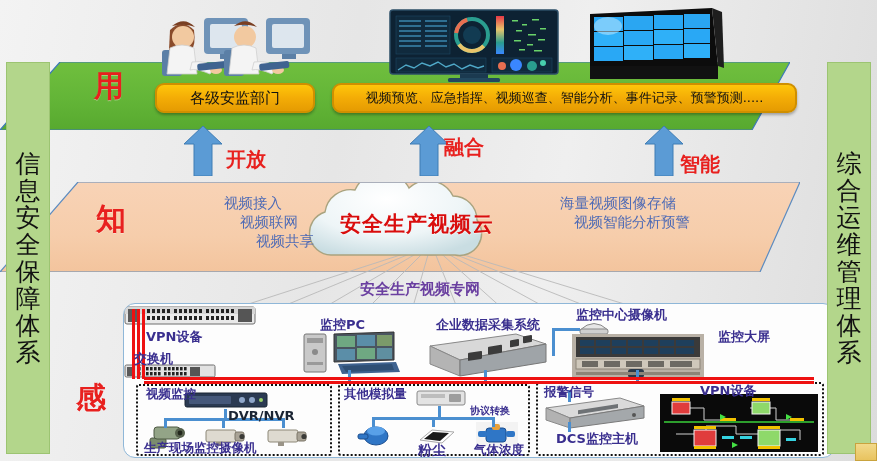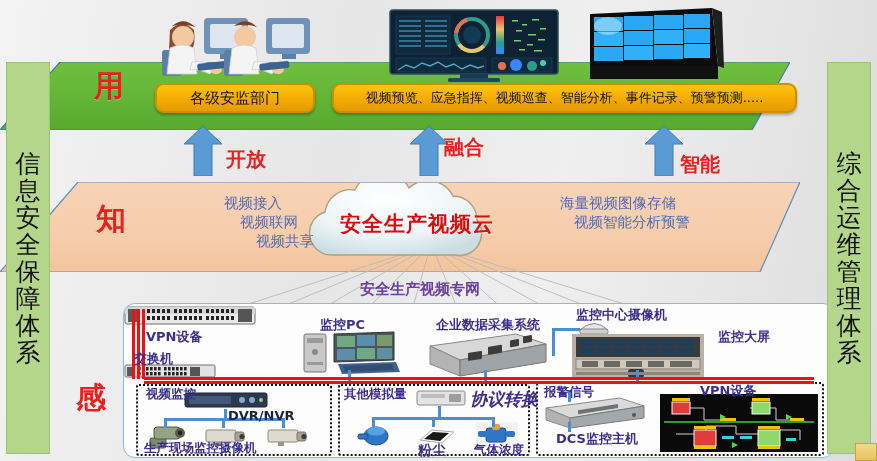--- a/index.html
+++ b/index.html
@@ -498,21 +498,21 @@
     </svg>
     <div class="b-label" style="left:20px;top:136px;font-size:12.5px;">生产现场监控摄像机</div>
 
     <div class="dashbox" style="left:214px;top:80px;width:192px;height:72px;"></div>
     <div class="b-label" style="left:220px;top:82px;font-size:12.5px;">其他模拟量</div>
     <svg class="dev" style="left:292px;top:84px;width:50px;height:20px;" viewBox="0 0 50 20">
       <rect x="1" y="3" width="48" height="14" rx="2" fill="#e3e3e3" stroke="#8a8a8a"></rect>
       <rect x="5" y="6" width="24" height="4" fill="#bdbdbd"></rect>
       <rect x="33" y="6" width="12" height="8" rx="1" fill="#9d9d9d"></rect>
     </svg>
-    <div class="b-label" style="left:346px;top:84px;font-size:17px;font-style:italic;">协议转换</div>
+    <div class="b-label" style="left:346px;top:100px;font-size:10px;">协议转换</div>
     <div class="blueline" style="left:314px;top:102px;width:2.5px;height:12px;"></div>
     <div class="blueline" style="left:248px;top:113px;width:122px;height:2.5px;"></div>
     <div class="blueline" style="left:248px;top:113px;width:2.5px;height:10px;"></div>
     <div class="blueline" style="left:308px;top:113px;width:2.5px;height:10px;"></div>
     <div class="blueline" style="left:368px;top:113px;width:2.5px;height:10px;"></div>
     <svg class="dev" style="left:232px;top:120px;width:36px;height:22px;" viewBox="0 0 36 22">
       <ellipse cx="20" cy="12" rx="12" ry="9" fill="#2f76c6" stroke="#1d4f8f"></ellipse>
       <ellipse cx="20" cy="7" rx="9" ry="4.5" fill="#58a0e8"></ellipse>
       <rect x="2" y="10" width="10" height="5" rx="2" fill="#2f76c6" stroke="#1d4f8f"></rect>
     </svg>

